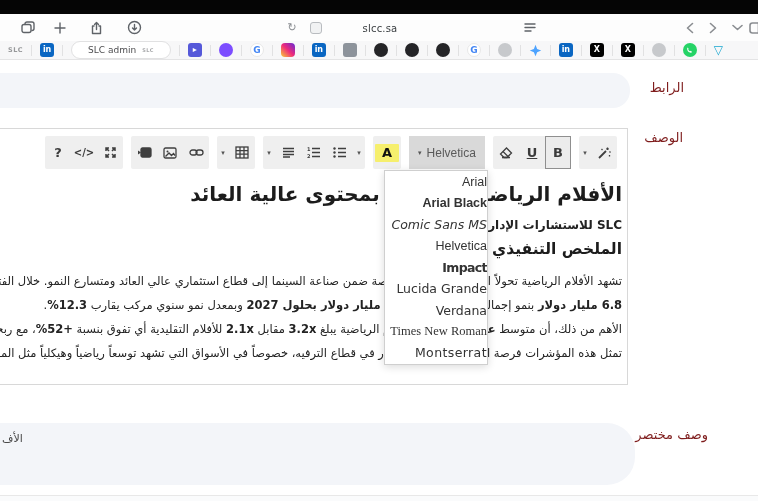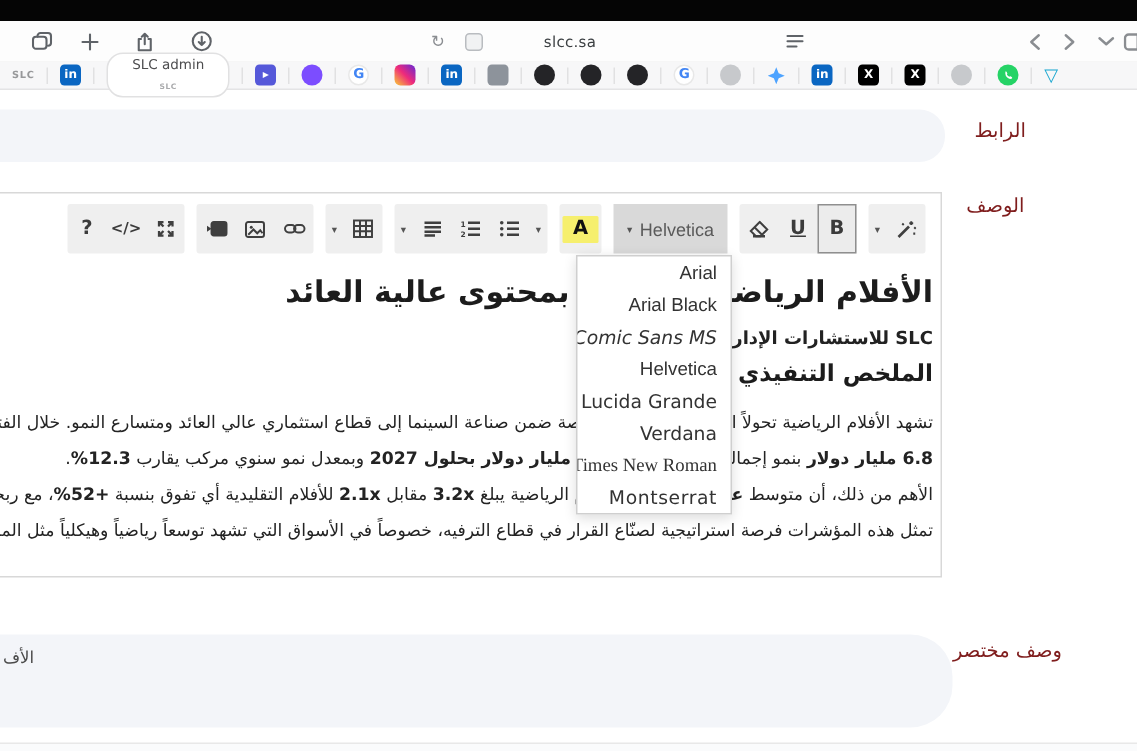--- a/index.html
+++ b/index.html
@@ -18,21 +18,21 @@
   .badge-sq{width:10px;height:10px;border:1px solid #b9bcc0;border-radius:3px;background:#f1f2f3;}
   
   .favbar{position:absolute;left:0;top:41px;width:758px;height:19px;background:#f7f7f8;
           border-bottom:1px solid #e4e4e5;display:flex;align-items:center;padding-left:8px;box-sizing:border-box;}
   .fav{display:inline-flex;align-items:center;justify-content:center;flex:none;cursor:pointer;}
   .fv-sep{width:1px;height:11px;background:#e1e1e2;margin:0 8px;flex:none;}
   .fv-slc{font-size:6.5px;font-weight:bold;color:#97989a;letter-spacing:.5px;}
   .fv-in{width:14px;height:14px;background:#0a66c2;color:#fff;border-radius:3px;
          font-size:8px;font-weight:bold;line-height:14px;text-align:center;display:inline-block;}
   .fv-pill{display:inline-flex;align-items:center;gap:6px;border:1px solid #e1e1e2;background:#fff;
-           border-radius:11px;padding:3px 16px;flex-direction:column;}
+           border-radius:11px;padding:3px 16px;}
   .fv-pill-label{font-size:9px;color:#4d4d4f;}
   .fv-pill-badge{font-size:5px;font-weight:bold;color:#a9aaac;letter-spacing:.4px;}
   .fv-video{width:14px;height:14px;border-radius:3px;background:#5558d9;color:#fff;
             font-size:8px;line-height:14px;text-align:center;display:inline-block;}
   .fv-dot{width:14px;height:14px;border-radius:50%;display:inline-block;}
   .fv-purple{background:#7c4dff;}
   .fv-dark{background:#242427;}
   .fv-gray{background:#c7c9cc;}
   .fv-g{width:14px;height:14px;background:#fff;border:1px solid #e8e8e8;border-radius:50%;
         color:#4285f4;font-size:9px;font-weight:bold;line-height:13px;text-align:center;display:inline-block;box-sizing:border-box;}
@@ -68,24 +68,24 @@
   .a-hl{background:#f6ef6d;padding:1px 7px 2px 7px;border-radius:1px;color:#111;}
   .font-btn{width:76px;height:33px;background:#d9d9d9;border:none;display:flex;align-items:center;
             justify-content:center;gap:5px;font-size:12px;color:#5a5a5a;cursor:pointer;
             font-family:"Liberation Sans",sans-serif;}
   .bold-active{border:1px solid #8f8f8f;box-sizing:border-box;background:#ececec;}
   .u-label{text-decoration:underline;}
   
   .font-menu{position:absolute;left:384px;top:170px;width:102px;background:#fff;
              border:1px solid #cfcfcf;box-shadow:0 2px 8px rgba(0,0,0,.14);z-index:20;
              display:flex;flex-direction:column;}
-  .fo{height:21.4px;display:flex;align-items:center;justify-content:flex-end;padding-right:9px;
+  .fo{height:21.4px;display:flex;align-items:center;justify-content:flex-end;
       font-size:12.5px;color:#333;cursor:pointer;white-space:nowrap;overflow:hidden;}
   .fo-arial,.fo-helvetica-neue,.fo-helvetica{font-family:"Liberation Sans",sans-serif;}
-  .fo-arial-black{font-family:"Liberation Sans",sans-serif;font-weight:400;}
+  .fo-arial-black{font-family:"Liberation Sans",sans-serif;font-weight:700;}
   .fo-comic-sans-ms{font-family:"DejaVu Sans",sans-serif;font-style:italic;}
   .fo-courier-new{font-family:"Liberation Mono",monospace;color:#666;font-size:12px;}
   .fo-impact{font-family:"DejaVu Sans",sans-serif;font-weight:900;letter-spacing:-.6px;}
   .fo-lucida-grande,.fo-tahoma,.fo-verdana{font-family:"DejaVu Sans",sans-serif;}
   .fo-times-new-roman{font-family:"Liberation Serif",serif;}
   .fo-montserrat{font-family:"DejaVu Sans",sans-serif;letter-spacing:.4px;}
   
   .content{position:absolute;right:136px;top:181px;direction:rtl;text-align:right;
            white-space:nowrap;color:#1c1c1c;z-index:2;}
   .doc-title{font-size:20px;font-weight:bold;line-height:26px;margin-bottom:10px;}
@@ -378,20 +378,21 @@
         <div class="bline"><span>الأهم من ذلك، أن متوسط </span><b>عائد الاستثمار</b><span> للأفلام الرياضية يبلغ </span><b>3.2x</b><span> مقابل </span><b>2.1x</b><span> للأفلام التقليدية أي تفوق بنسبة </span><b>+52%</b><span>، مع ربحية متوسطة أعلى لكل فيلم.</span></div>
         <div class="bline"><span>تمثل هذه المؤشرات فرصة استراتيجية لصنّاع القرار في قطاع الترفيه، خصوصاً في الأسواق التي تشهد توسعاً رياضياً وهيكلياً مثل المملكة العربية السعودية.</span></div>
       </div>
   </div>
 
   <div class="font-menu" id="font-menu">
       <div class="fo fo-arial">Arial</div>
       <div class="fo fo-arial-black">Arial Black</div>
       <div class="fo fo-comic-sans-ms">Comic Sans MS</div>
       <div class="fo fo-helvetica">Helvetica</div>
+      <div class="fo fo-impact">Impact</div>
       <div class="fo fo-lucida-grande">Lucida Grande</div>
       <div class="fo fo-verdana">Verdana</div>
       <div class="fo fo-times-new-roman">Times New Roman</div>
       <div class="fo fo-montserrat">Montserrat</div>
     </div>
 
   <div class="short-field">
     <div class="short-frag">الأف</div>
   </div>
   <div class="field-label" style="right:50px;top:427px">وصف مختصر</div>

